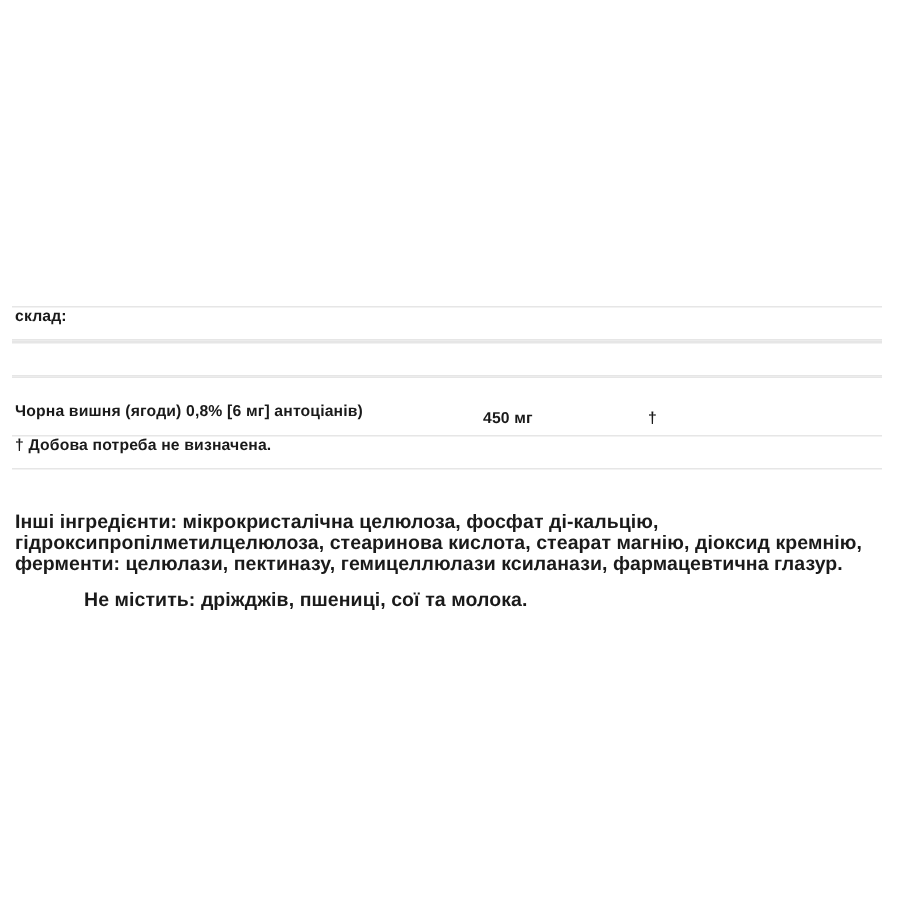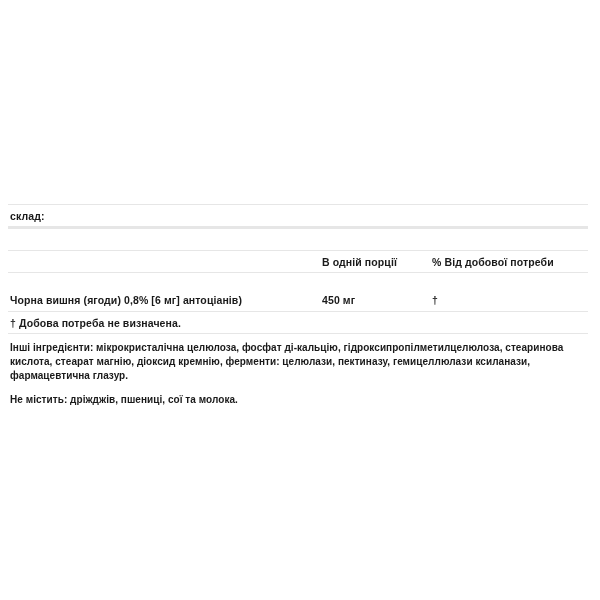--- a/index.html
+++ b/index.html
@@ -28,21 +28,21 @@
     background: #e6e6e6;
     margin-left: 8px;
     margin-right: 12px;
   }
 
   .row {
     position: relative;
     height: 21px;
     padding-left: 10px;
     display: flex;
-    align-items: center;
+    align-items: flex-start;
     font-size: 10.5px;
     font-weight: bold;
     letter-spacing: 0.1px;
     white-space: nowrap;
   }
 
   .row.tall {
     height: 22px;
     margin-top: 16px;
   }
@@ -76,29 +76,30 @@
   .notes {
     position: absolute;
     left: 0;
     top: 341px;
     width: 600px;
   }
 
   .para {
     padding-left: 10px;
     padding-right: 8px;
-    font-size: 10px;
+    font-size: 13px;
     font-weight: bold;
     line-height: 14px;
     letter-spacing: 0.05px;
     color: #1a1a1a;
   }
 
   .para.second {
     margin-top: 10px;
+    margin-left: 46px;
   }
 </style>
 </head>
 <body>
 
 <div class="panel">
 
   <div class="rule"></div>
 
   <div class="row">
@@ -110,25 +111,20 @@
 
   <div class="rule"></div>
 
 
   <div class="rule"></div>
 
   <div class="spacer"></div>
 
   <div class="rule"></div>
 
-  <div class="row">
-    <span class="col-label"></span>
-    <span class="col-amount">В одній порції</span>
-    <span class="col-dv">% Від добової потреби</span>
-  </div>
 
   <div class="rule"></div>
 
   <div class="row tall">
     <span class="col-label">Чорна вишня (ягоди) 0,8% [6 мг] антоціанів)</span>
     <span class="col-amount">450 мг</span>
     <span class="col-dv">†</span>
   </div>
 
   <div class="rule"></div>

